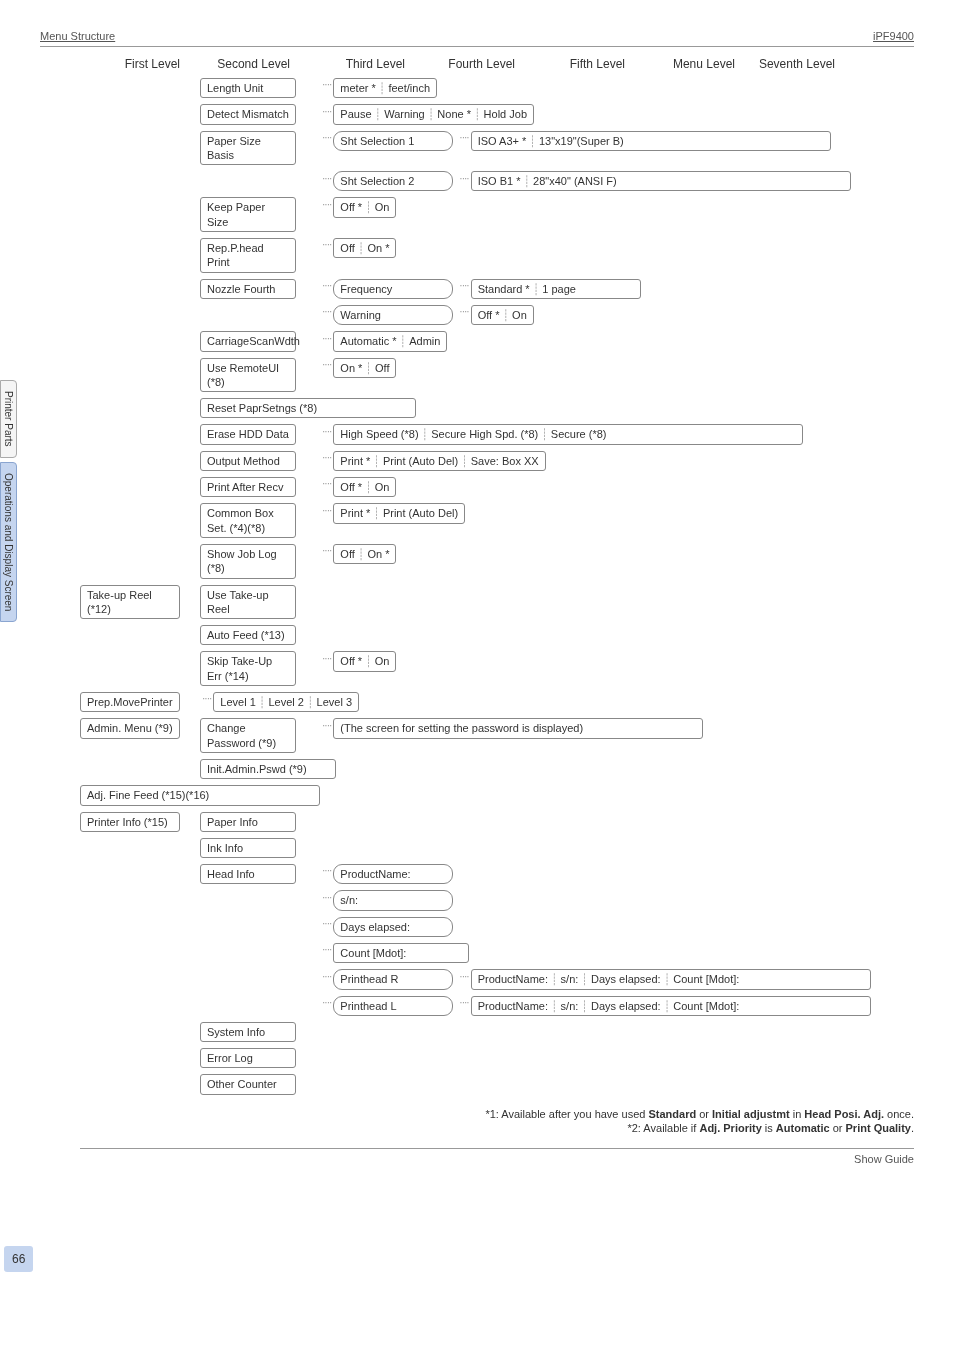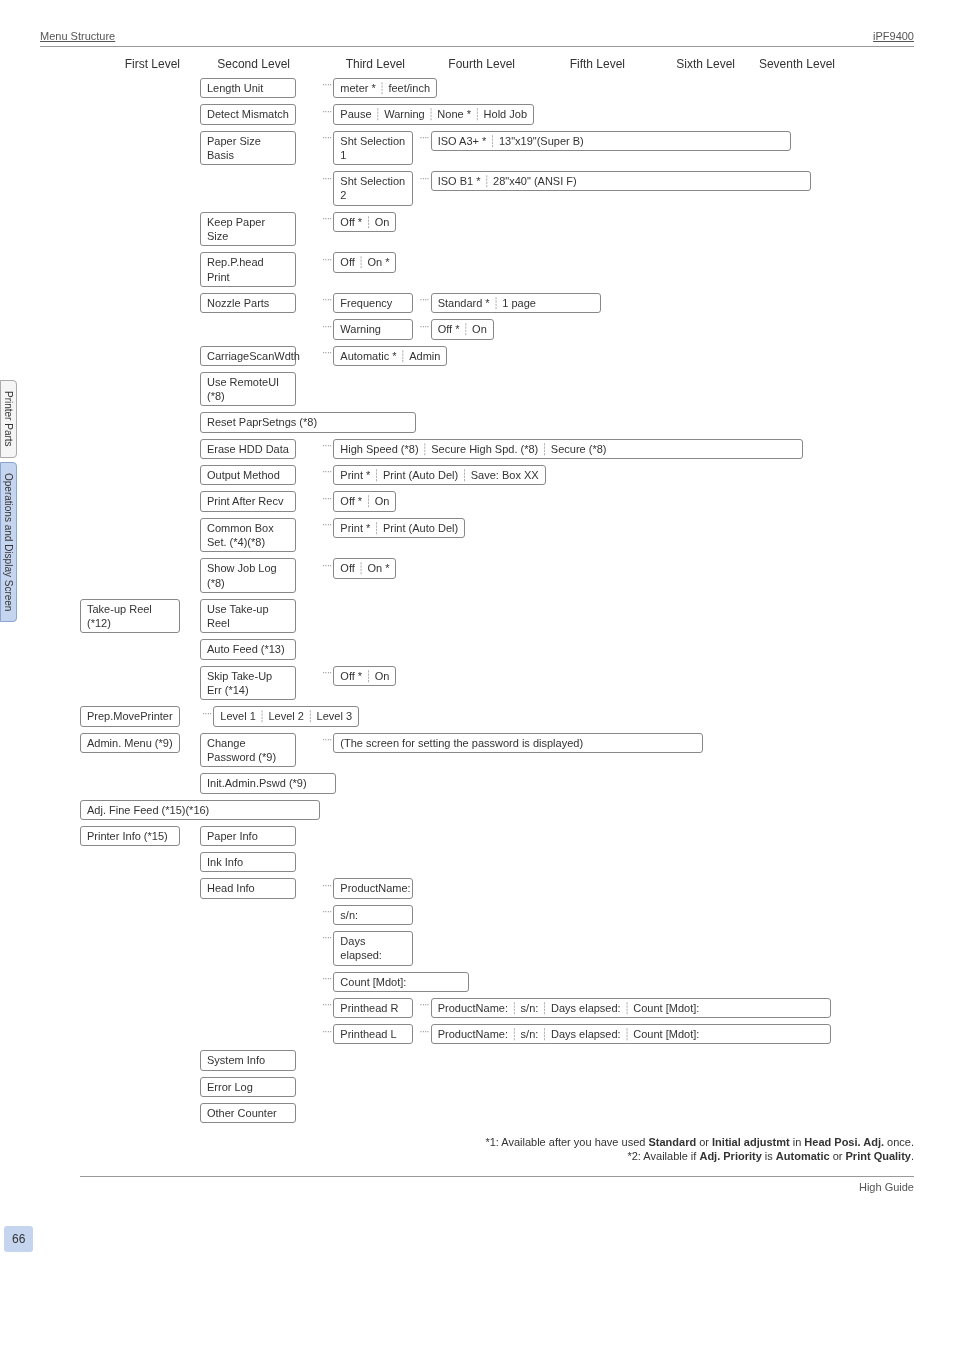--- a/index.html
+++ b/index.html
@@ -62,21 +62,21 @@
     border: 1px solid #888;
     border-radius: 3px;
     padding: 2px 6px;
     margin: 1px 4px 1px 0;
     background: #fff;
     font-size: 11px;
     line-height: 1.3;
     vertical-align: top;
   }
   .node.w2 { width: 96px; }
-  .node.w3 { width: 80px; }
+  .node.w3 { width: 120px; border-radius: 9px; }
   .dots {
     color: #999;
     letter-spacing: -1px;
     margin: 0 2px;
     font-size: 10px;
     vertical-align: middle;
   }
   .sep { color: #aaa; margin: 0 3px; }
 
   .side-tabs {
@@ -96,21 +96,21 @@
     border-radius: 0 4px 4px 0;
     background: #f5f5f5;
   }
   .tab.active {
     background: #c5d5ef;
     border-color: #8aa5d0;
   }
   .pagenum {
     position: absolute;
     left: 4px;
-    bottom: 96px;
+    bottom: 76px;
     background: #c5d5ef;
     padding: 6px 8px;
     border-radius: 3px;
     font-size: 12px;
   }
 
   .footnotes {
     margin-top: 12px;
     font-size: 11px;
     padding-left: 40px;
@@ -145,21 +145,21 @@
     <span>Menu Structure</span>
     <span>iPF9400</span>
   </div>
 
   <div class="levels">
     <div class="lv1">First Level</div>
     <div class="lv2">Second Level</div>
     <div class="lv3">Third Level</div>
     <div class="lv4">Fourth Level</div>
     <div class="lv5">Fifth Level</div>
-    <div class="lv6">Sixth Level</div>
+    <div class="lv6">Menu Level</div>
     <div class="lv7">Seventh Level</div>
   </div>
 
   <div class="tree">
 
     <div class="row">
       <div class="col1"></div>
       <div class="col2"><span class="node w2">Length Unit</span></div>
       <div class="col3"><span class="dots">····</span><span class="node"><span class="opt">meter *</span><span class="sep">┊</span><span class="opt">feet/inch</span></span></div>
     </div>
@@ -192,21 +192,21 @@
     </div>
 
     <div class="row">
       <div class="col1"></div>
       <div class="col2"><span class="node w2">Rep.P.head Print</span></div>
       <div class="col3"><span class="dots">····</span><span class="node"><span>Off</span><span class="sep">┊</span><span>On *</span></span></div>
     </div>
 
     <div class="row">
       <div class="col1"></div>
-      <div class="col2"><span class="node w2">Nozzle Parts</span></div>
+      <div class="col2"><span class="node w2">Nozzle Fourth</span></div>
       <div class="col3">
         <span class="dots">····</span><span class="node w3">Frequency</span><span class="dots">····</span><span class="node" style="min-width:170px"><span>Standard *</span><span class="sep">┊</span><span>1 page</span></span>
       </div>
     </div>
     <div class="row">
       <div class="col1"></div>
       <div class="col2"></div>
       <div class="col3">
         <span class="dots">····</span><span class="node w3">Warning</span><span class="dots">····</span><span class="node"><span>Off *</span><span class="sep">┊</span><span>On</span></span>
       </div>
@@ -214,20 +214,21 @@
 
     <div class="row">
       <div class="col1"></div>
       <div class="col2"><span class="node w2">CarriageScanWdth</span></div>
       <div class="col3"><span class="dots">····</span><span class="node"><span>Automatic *</span><span class="sep">┊</span><span>Admin</span></span></div>
     </div>
 
     <div class="row">
       <div class="col1"></div>
       <div class="col2"><span class="node w2">Use RemoteUI (*8)</span></div>
+      <div class="col3"><span class="dots">····</span><span class="node"><span>On *</span><span class="sep">┊</span><span>Off</span></span></div>
     </div>
 
     <div class="row">
       <div class="col1"></div>
       <div class="col2" style="width:auto"><span class="node" style="width:216px">Reset PaprSetngs (*8)</span></div>
     </div>
 
     <div class="row">
       <div class="col1"></div>
       <div class="col2"><span class="node w2">Erase HDD Data</span></div>
@@ -348,15 +349,15 @@
 
   <div class="footnotes">
     <div>
       <span>*1: Available after you have used </span><b>Standard</b><span> or </span><b>Initial adjustmt</b><span> in </span><b>Head Posi. Adj.</b><span> once.</span>
     </div>
     <div>
       <span>*2: Available if </span><b>Adj. Priority</b><span> is </span><b>Automatic</b><span> or </span><b>Print Quality</b><span>.</span>
     </div>
   </div>
 
-  <div class="footer">High Guide</div>
+  <div class="footer">Show Guide</div>
 
 </div>
 
 </body></html>

